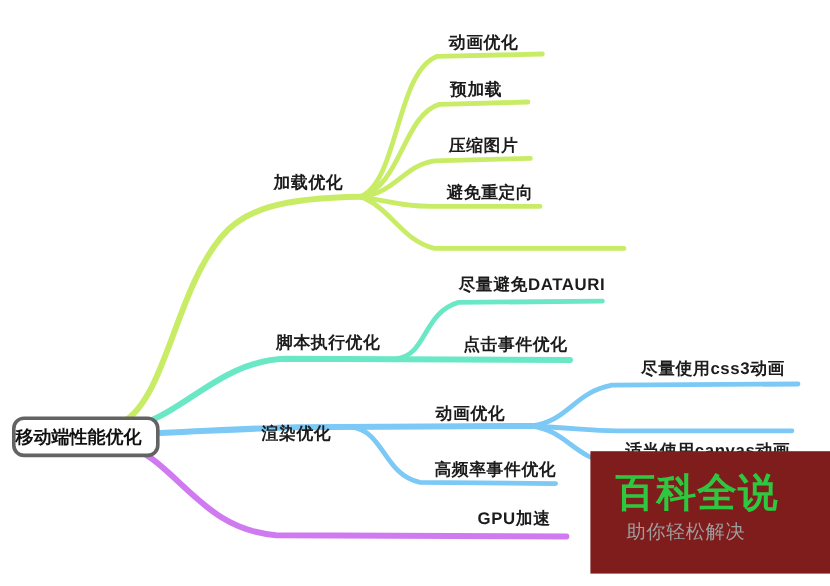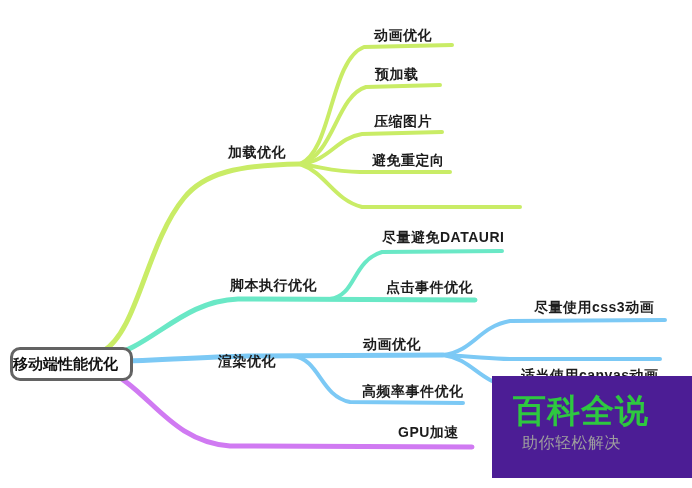--- a/index.html
+++ b/index.html
@@ -12,21 +12,21 @@
     position:absolute;display:flex;align-items:center;
     background:#ffffff;border:3px solid #636363;border-radius:10px;
     font-size:15px;font-weight:bold;color:#111;box-sizing:border-box;
   }
   .label{
     position:absolute;font-size:14px;font-weight:bold;color:#1c1c1c;
     white-space:nowrap;line-height:17px;letter-spacing:0.5px;
   }
   .watermark{
     position:absolute;left:492px;top:376px;width:200px;height:102px;
-    background:#4c1d95;
+    background:#7f1d1d;
   }
   .wm-title{
     position:absolute;left:21px;top:13px;font-size:33px;font-weight:bold;
     letter-spacing:1px;white-space:nowrap;
   }
   .wm-sub{
     position:absolute;left:30px;top:57px;font-size:16px;
     letter-spacing:0.5px;white-space:nowrap;
   }
 </style>

